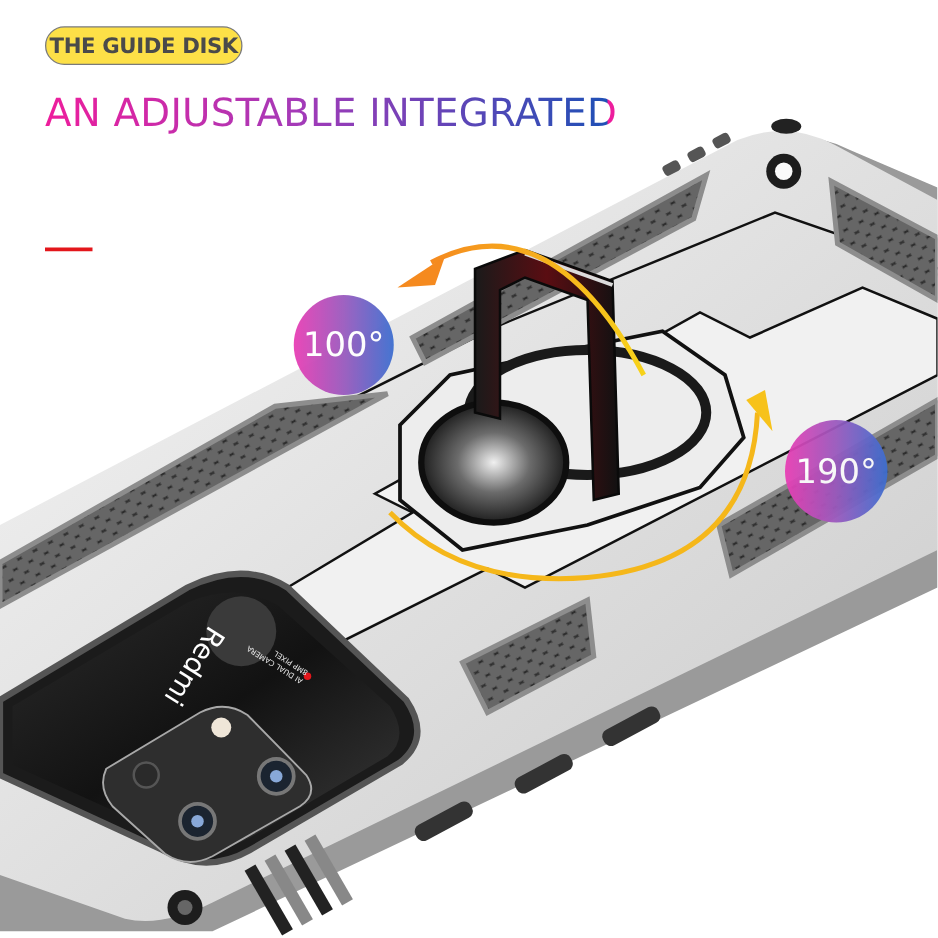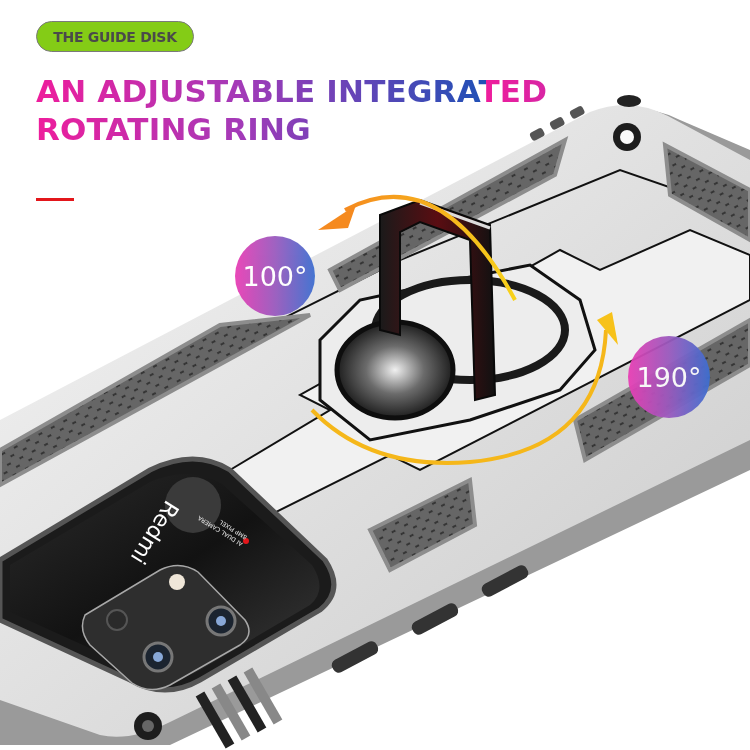--- a/index.html
+++ b/index.html
@@ -2,26 +2,26 @@
 <html><head>
 <meta charset="utf-8">
 <style>
   html, body { margin: 0; padding: 0; background: #ffffff; }
   body { width: 750px; height: 750px; position: relative; overflow: hidden; font-family: "DejaVu Sans", sans-serif; }
   .scene { position: absolute; left: 0; top: 0; width: 750px; height: 750px; }
   .tag-pill {
     position: absolute; left: 36px; top: 21px; height: 31px; width: 158px;
     border: 1.5px solid #7a7a7a; border-radius: 17px; box-sizing: border-box;
     display: flex; align-items: center; justify-content: center;
-    font-family: "DejaVu Sans", sans-serif; font-weight: bold; font-size: 14px; color: #4a4a4a;
-    letter-spacing: -0.3px; background: #84cc16;
+    font-family: "DejaVu Sans", sans-serif; font-weight: bold; font-size: 17px; color: #4a4a4a;
+    letter-spacing: -0.3px; background: #fde047;
   }
   .headline {
     position: absolute; left: 36px; top: 72px; width: 470px;
-    font-family: "DejaVu Sans", sans-serif; font-weight: bold; font-size: 31px; line-height: 38px;
+    font-family: "DejaVu Sans", sans-serif; font-weight: normal; font-size: 31px; line-height: 38px;
     letter-spacing: 0.2px;
   }
   .headline .line {
     display: block; width: max-content;
     background: linear-gradient(90deg, #ee1d9c 0%, #a43ab8 45%, #1f50b6 100%);
     background-size: 450px 100%;
     -webkit-background-clip: text; background-clip: text; color: transparent;
   }
   .accent-bar { position: absolute; left: 36px; top: 198px; width: 38px; height: 3px; background: #e3161b; }
   .badge {
@@ -158,19 +158,18 @@
 <div class="brand-text">Redmi</div>
 <div class="lens-text">
   <div>AI DUAL CAMERA</div>
   <div>8MP PIXEL</div>
 </div>
 
 <div class="tag-pill">THE GUIDE DISK</div>
 
 <div class="headline">
   <span class="line">AN ADJUSTABLE INTEGRATED</span>
-  <span class="line">ROTATING RING</span>
 </div>
 
 <div class="accent-bar"></div>
 
 <div class="badge badge-100">100°</div>
 <div class="badge badge-360">190°</div>
 
 </body></html>

